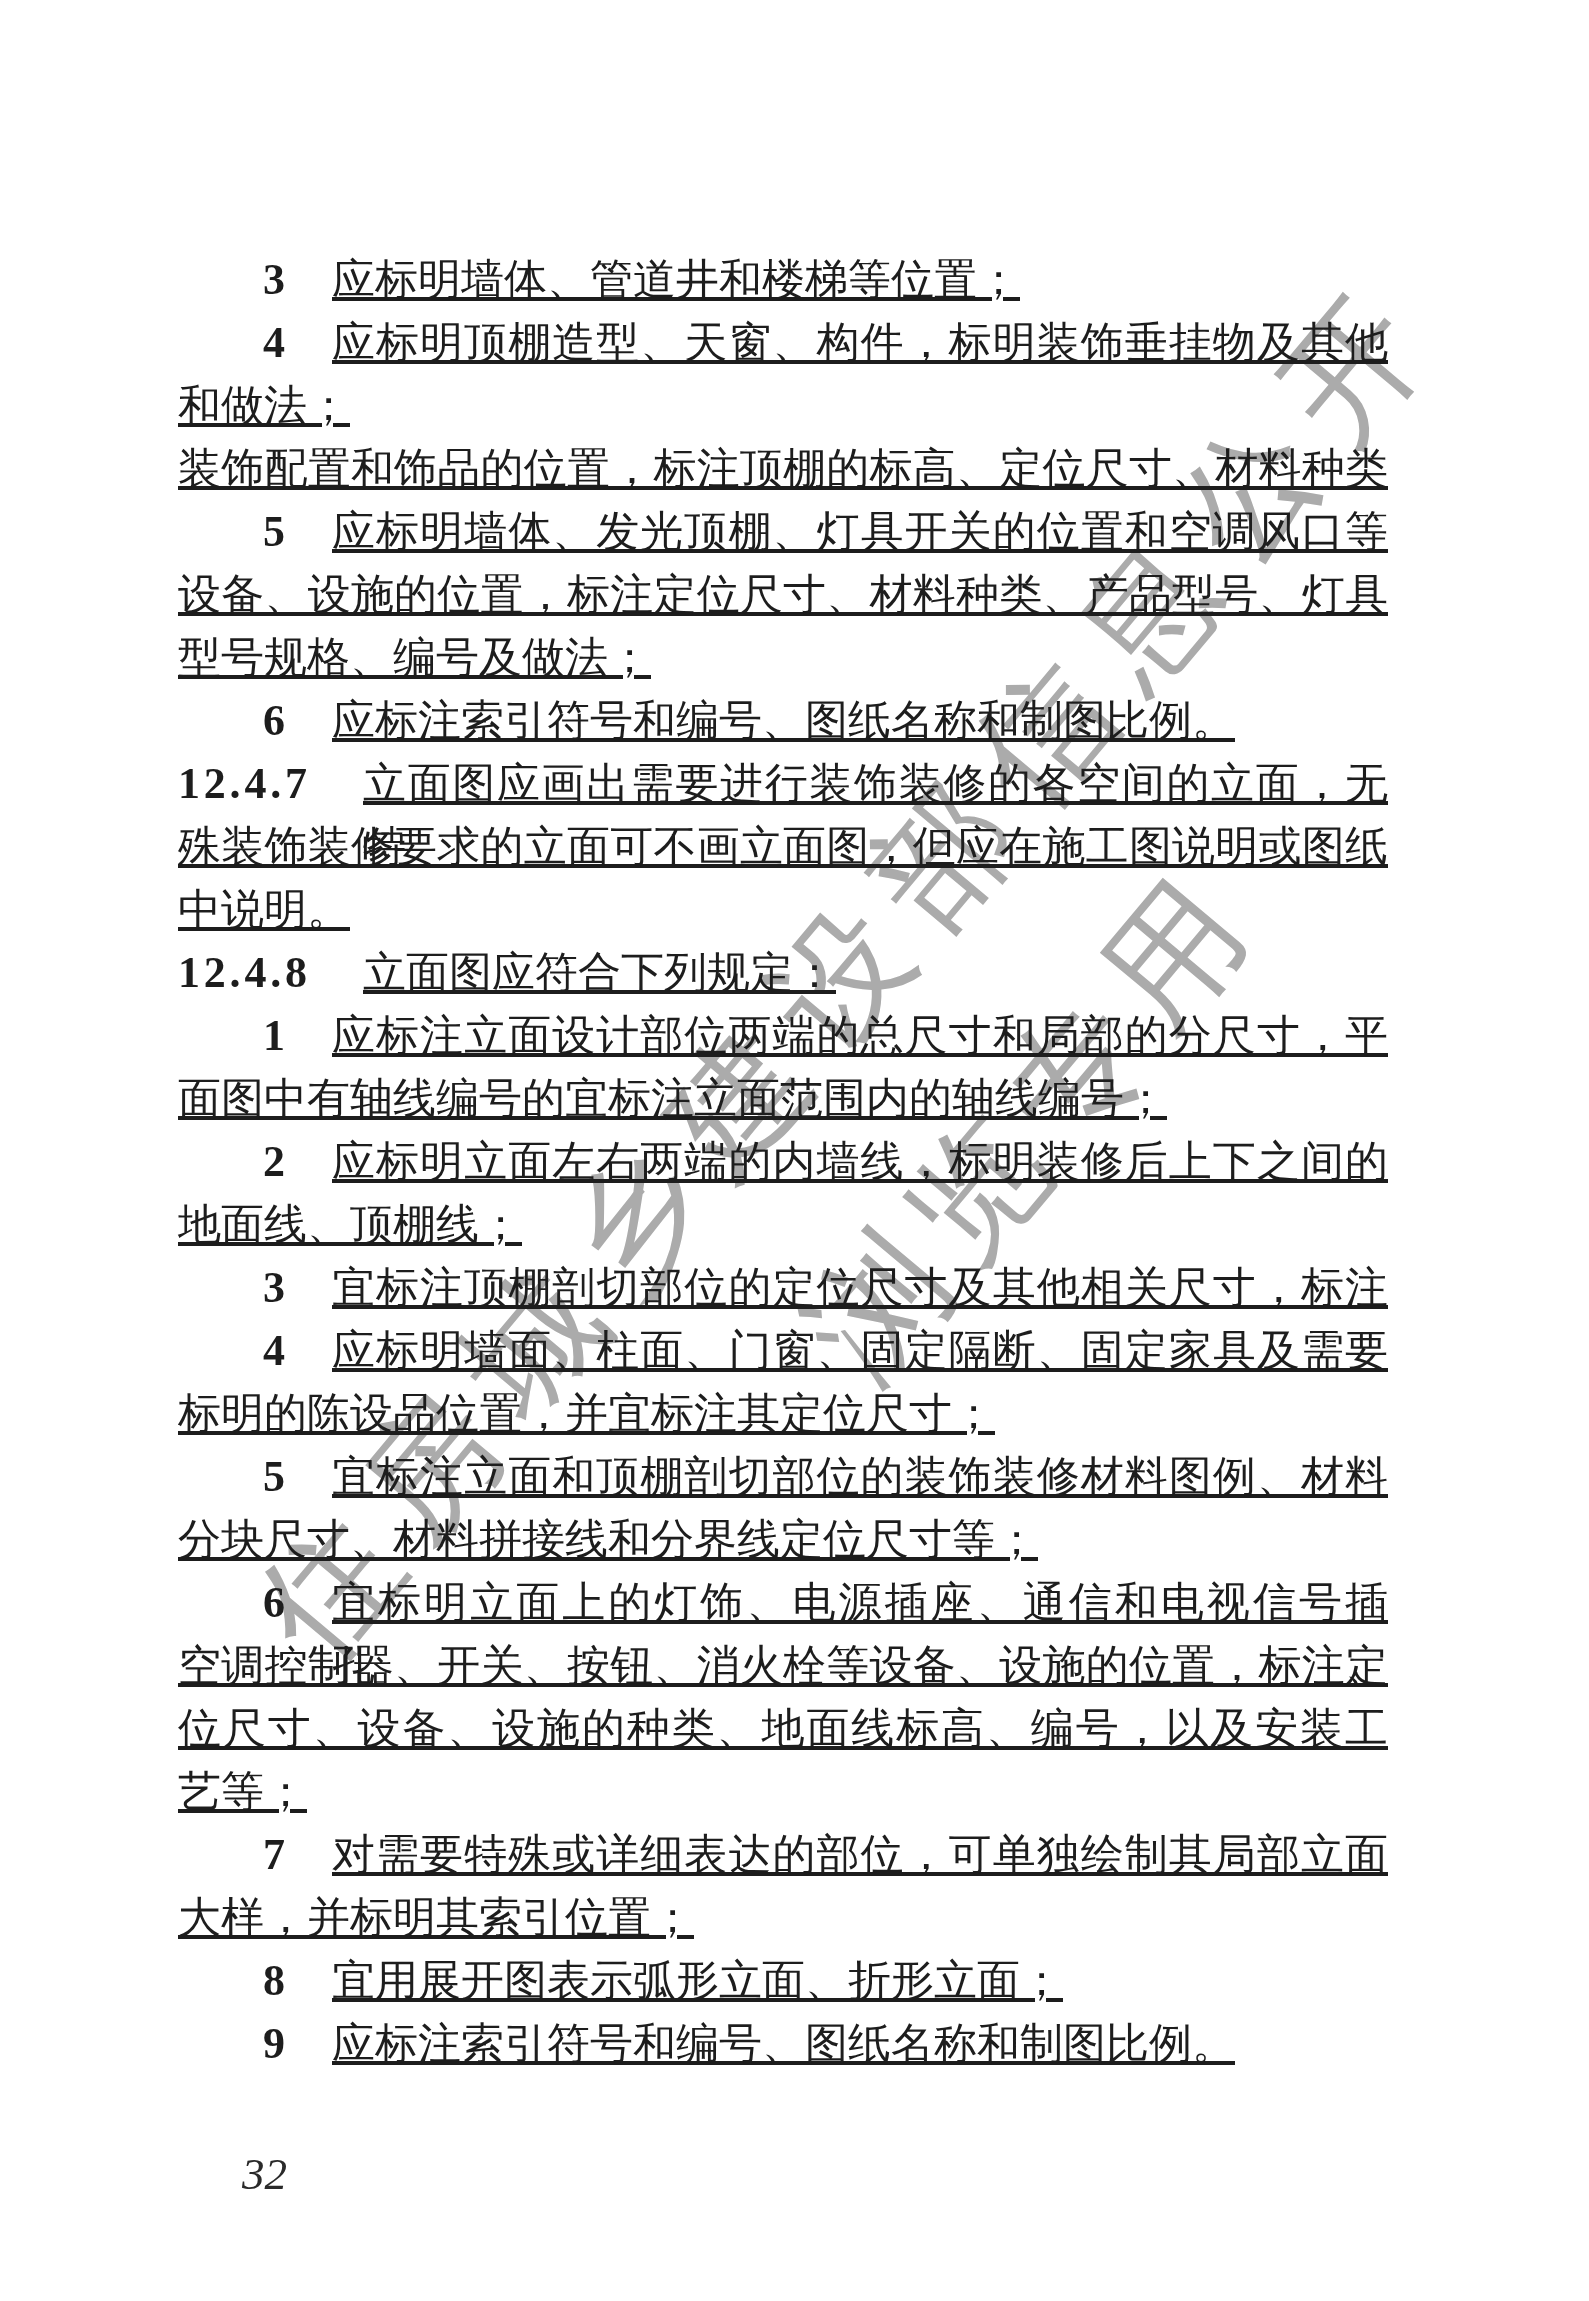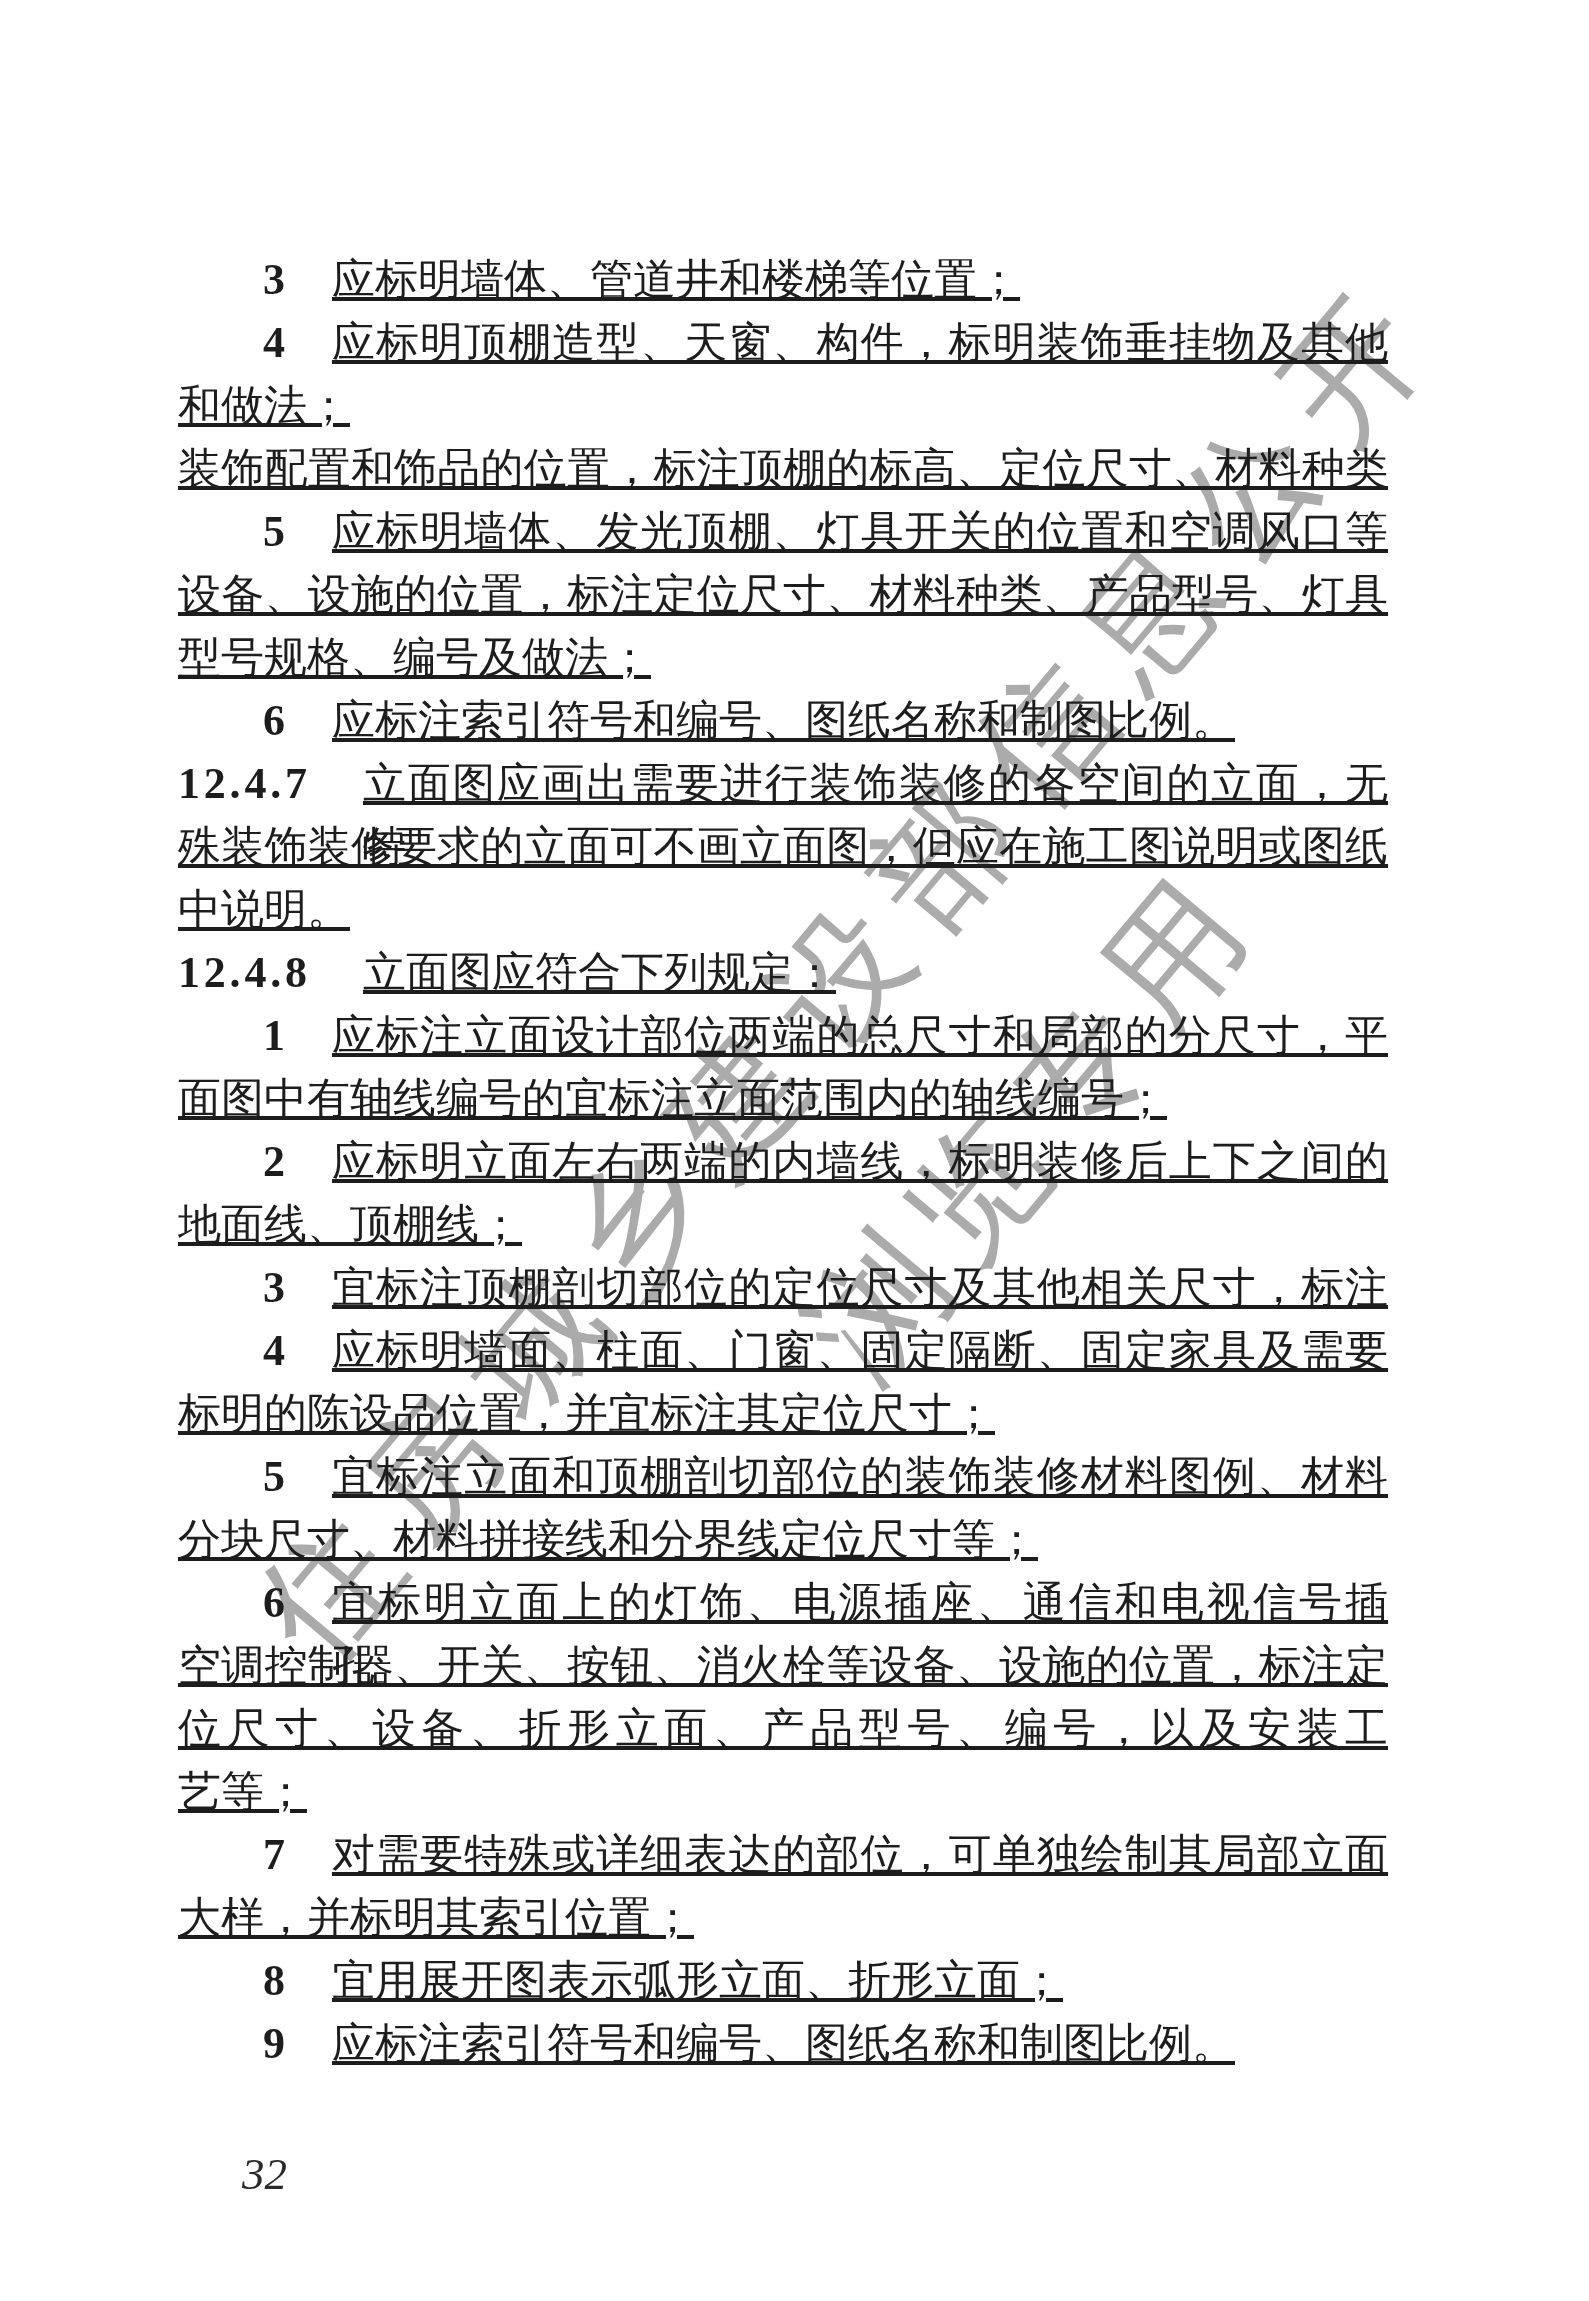--- a/index.html
+++ b/index.html
@@ -182,21 +182,21 @@
         <span class="txt">分块尺寸、材料拼接线和分界线定位尺寸等；</span>
       </div>
       <div class="line item justify">
         <span class="num">6</span>
         <span class="txt">宜标明立面上的灯饰、电源插座、通信和电视信号插孔、</span>
       </div>
       <div class="line cont justify">
         <span class="txt">空调控制器、开关、按钮、消火栓等设备、设施的位置，标注定</span>
       </div>
       <div class="line cont justify">
-        <span class="txt">位尺寸、设备、折形立面、产品型号、编号，以及安装工</span>
+        <span class="txt">位尺寸、设备、设施的种类、地面线标高、编号，以及安装工</span>
       </div>
       <div class="line cont">
         <span class="txt">艺等；</span>
       </div>
       <div class="line item justify">
         <span class="num">7</span>
         <span class="txt">对需要特殊或详细表达的部位，可单独绘制其局部立面</span>
       </div>
       <div class="line cont">
         <span class="txt">大样，并标明其索引位置；</span>

